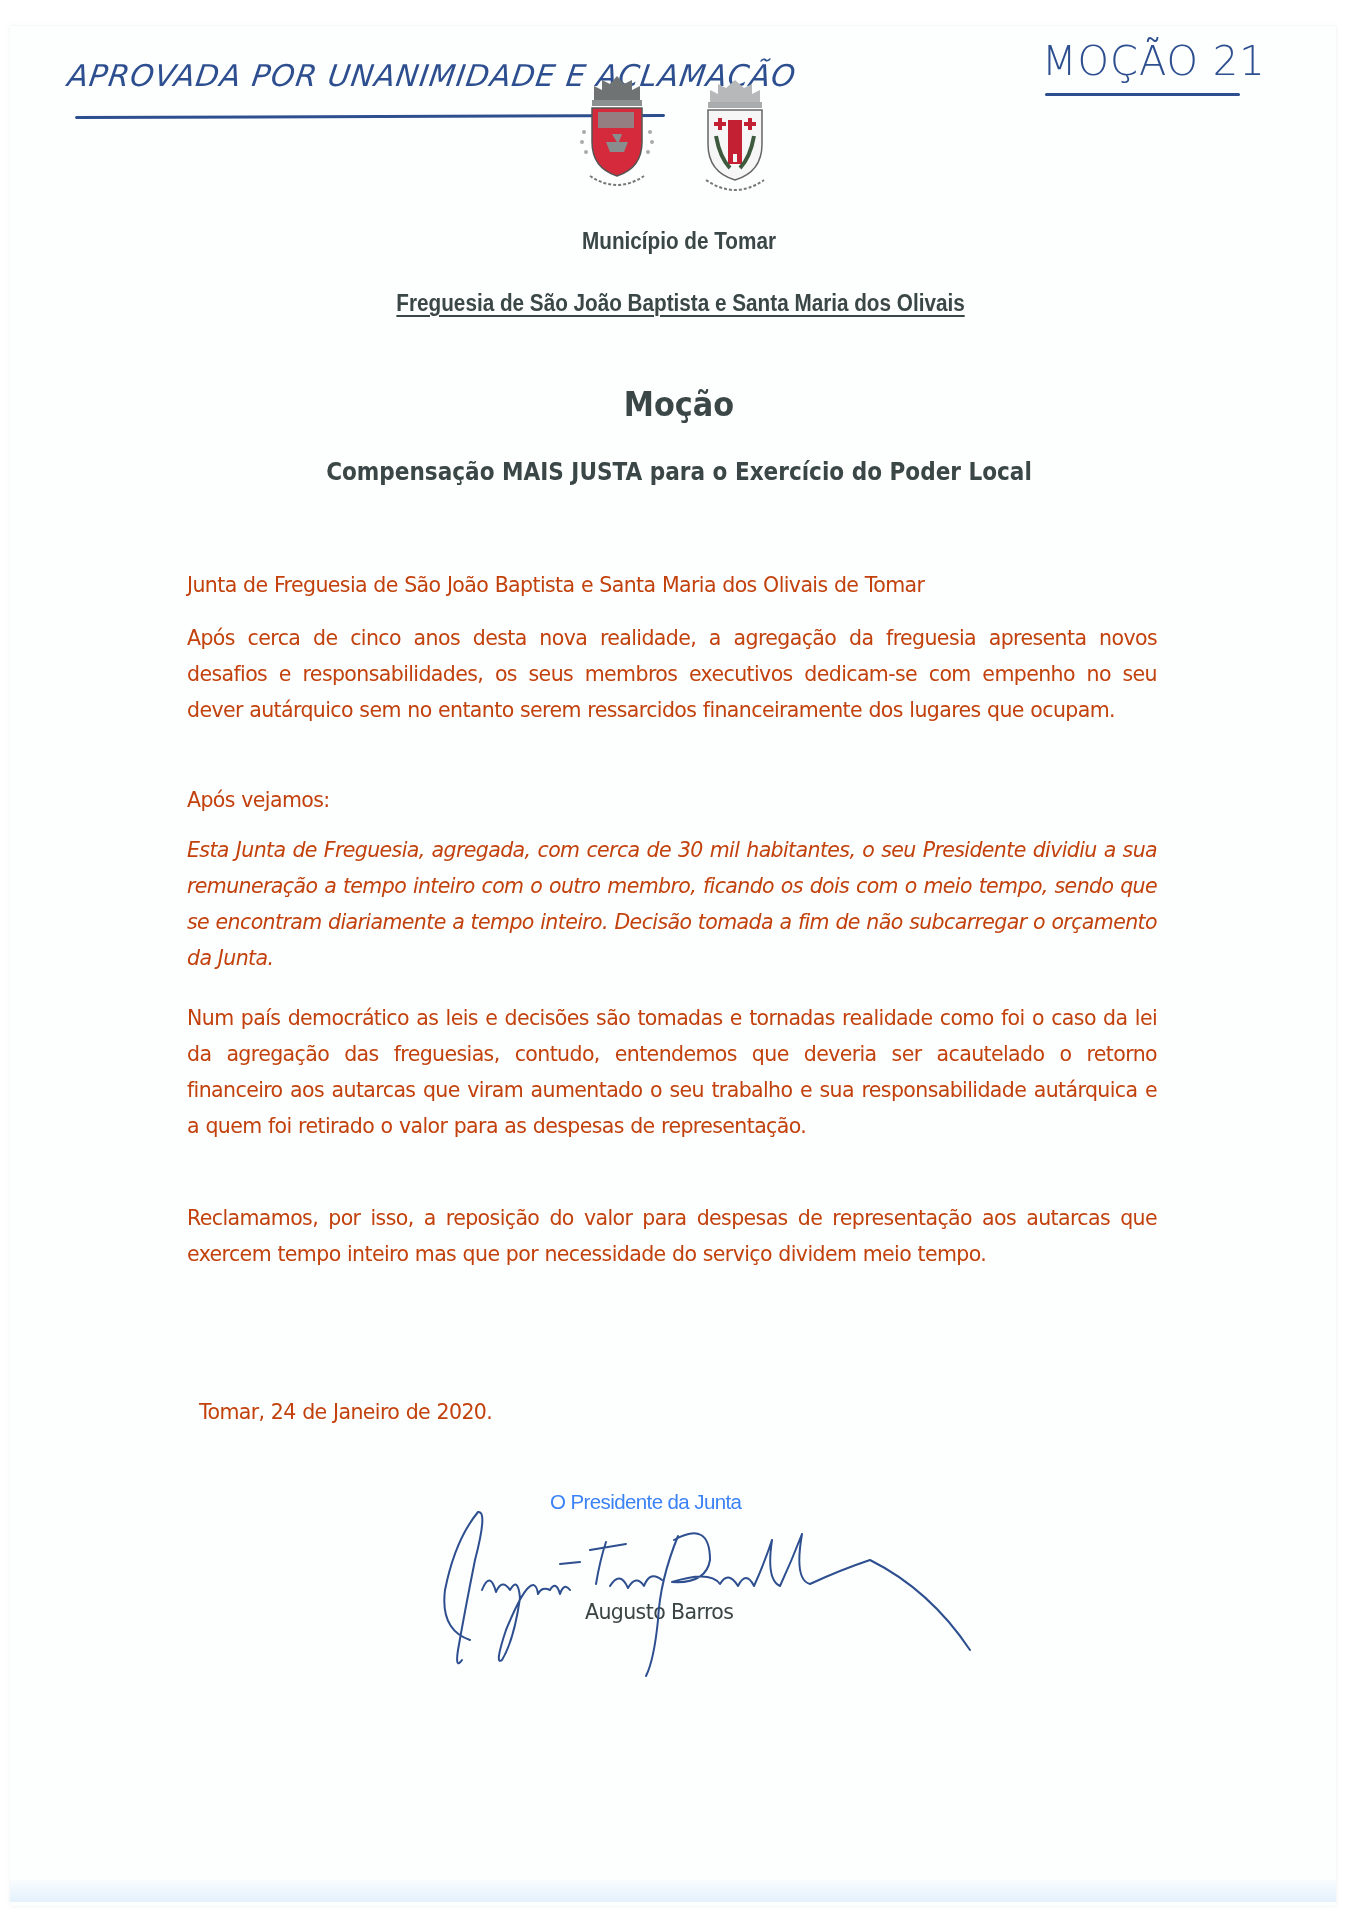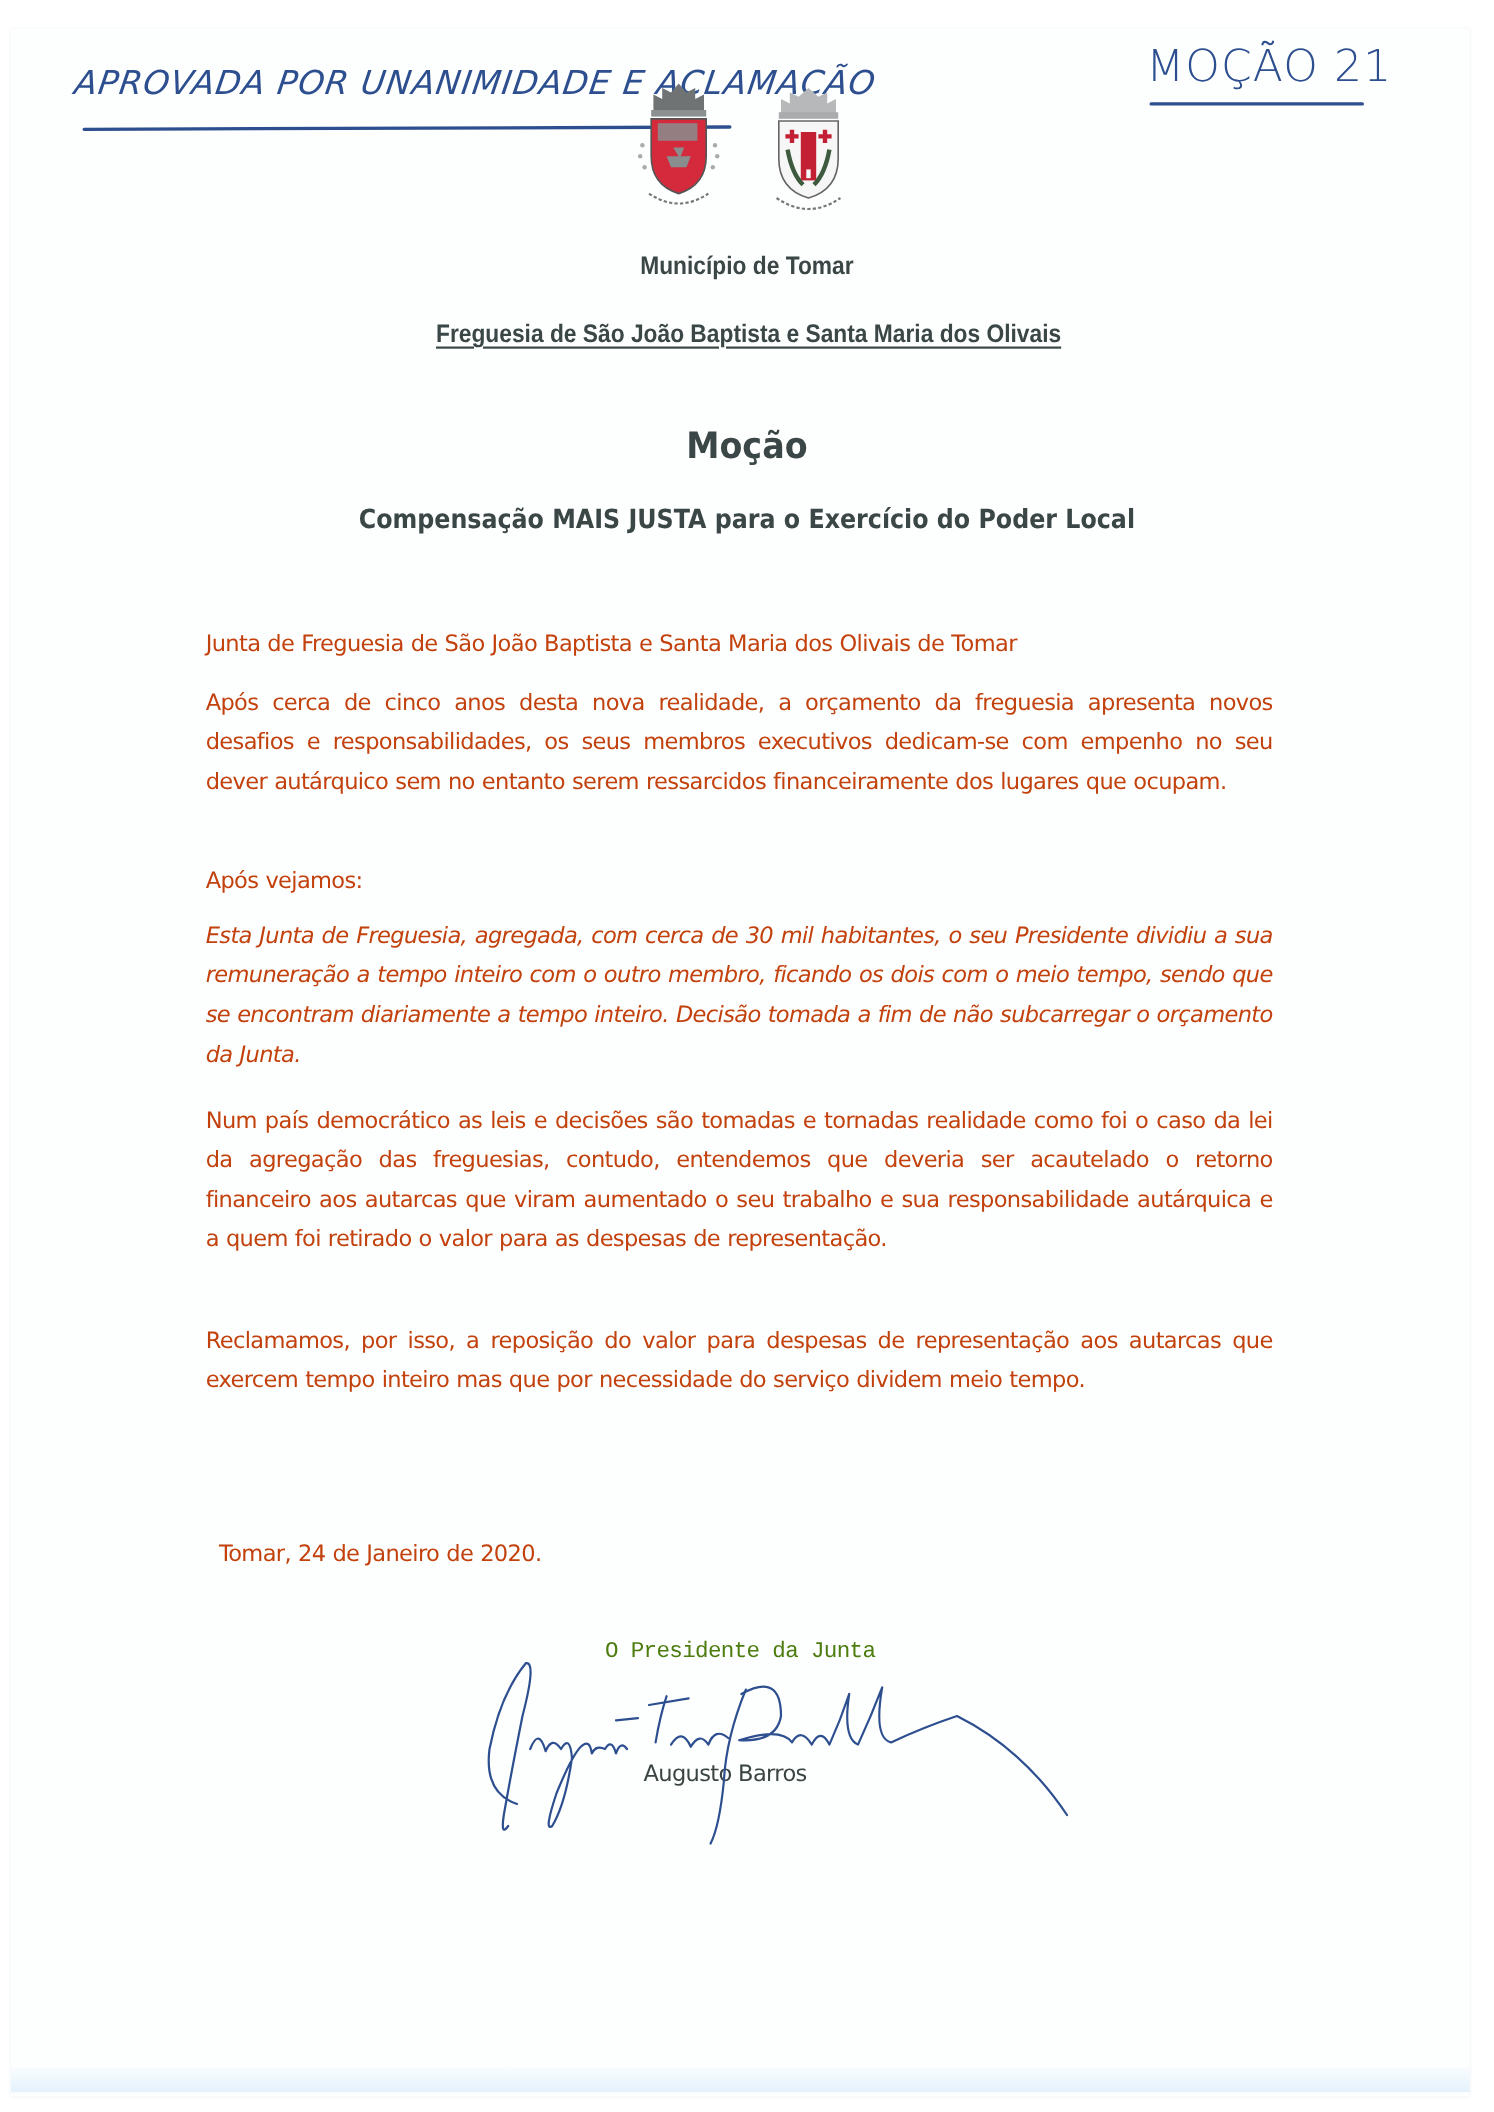--- a/index.html
+++ b/index.html
@@ -155,23 +155,23 @@
     .p-senao { top: 782px; }
     .p-italic { top: 832px; font-style: italic; }
     .p-democratic { top: 1000px; }
     .p-reclaim { top: 1200px; }
     .p-date { top: 1382px; }
 
     .sign-role {
       position: absolute;
       left: 550px;
       top: 1490px;
-      font-family: Liberation Mono, monospace;
+      font-family: Liberation Sans, sans-serif;
       font-size: 20.5px;
-      color: #4d7c0f;
+      color: #3b82f6;
       letter-spacing: -0.6px;
     }
     .sign-name {
       position: absolute;
       left: 585px;
       top: 1600px;
       font-family: "DejaVu Sans", sans-serif;
       font-size: 20.5px;
       color: #3a4443;
       letter-spacing: -0.6px;
@@ -231,21 +231,21 @@
   <path d="M16 102 Q45 122 74 102" fill="none" stroke="#777" stroke-width="2" stroke-dasharray="3 2"></path>
 </svg>
 
 <div class="municipio">Município de Tomar</div>
 <div class="freguesia"><span>Freguesia de São João Baptista e Santa Maria dos Olivais</span></div>
 
 <div class="doc-title">Moção</div>
 <div class="doc-subtitle">Compensação MAIS JUSTA para o Exercício do Poder Local</div>
 
 <p class="body-text p-addressee" style="margin:0">Junta de Freguesia de São João Baptista e Santa Maria dos Olivais de Tomar</p>
-<p class="body-text p-intro" style="margin:0">Após cerca de cinco anos desta nova realidade, a orçamento da freguesia apresenta novos desafios e responsabilidades, os seus membros executivos dedicam-se com empenho no seu dever autárquico sem no entanto serem ressarcidos financeiramente dos lugares que ocupam.</p>
+<p class="body-text p-intro" style="margin:0">Após cerca de cinco anos desta nova realidade, a agregação da freguesia apresenta novos desafios e responsabilidades, os seus membros executivos dedicam-se com empenho no seu dever autárquico sem no entanto serem ressarcidos financeiramente dos lugares que ocupam.</p>
 <p class="body-text p-senao" style="margin:0">Após vejamos:</p>
 <p class="body-text p-italic" style="margin:0">Esta Junta de Freguesia, agregada, com cerca de 30 mil habitantes, o seu Presidente dividiu a sua remuneração a tempo inteiro com o outro membro, ficando os dois com o meio tempo, sendo que se encontram diariamente a tempo inteiro. Decisão tomada a fim de não subcarregar o orçamento da Junta.</p>
 <p class="body-text p-democratic" style="margin:0">Num país democrático as leis e decisões são tomadas e tornadas realidade como foi o caso da lei da agregação das freguesias, contudo, entendemos que deveria ser acautelado o retorno financeiro aos autarcas que viram aumentado o seu trabalho e sua responsabilidade autárquica e a quem foi retirado o valor para as despesas de representação.</p>
 <p class="body-text p-reclaim" style="margin:0">Reclamamos, por isso, a reposição do valor para despesas de representação aos autarcas que exercem tempo inteiro mas que por necessidade do serviço dividem meio tempo.</p>
 <p class="body-text p-date" style="margin:12px">Tomar, 24 de Janeiro de 2020.</p>
 
 <div class="sign-role">O Presidente da Junta</div>
 <div class="sign-name">Augusto Barros</div>
 
 <svg class="signature" viewBox="0 0 620 180">

